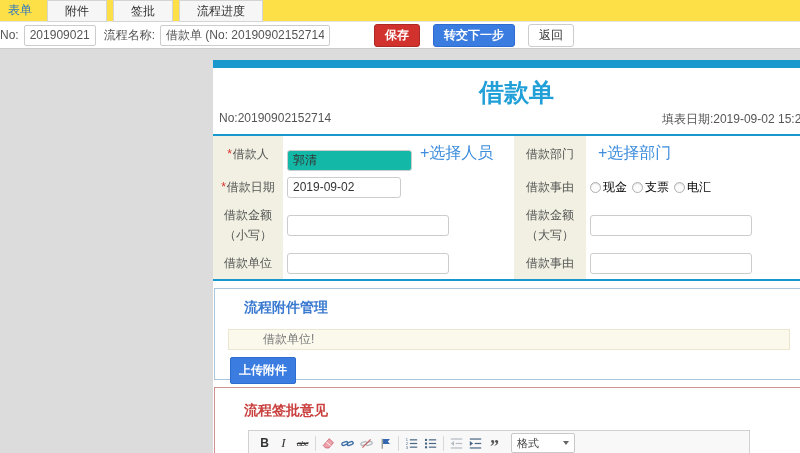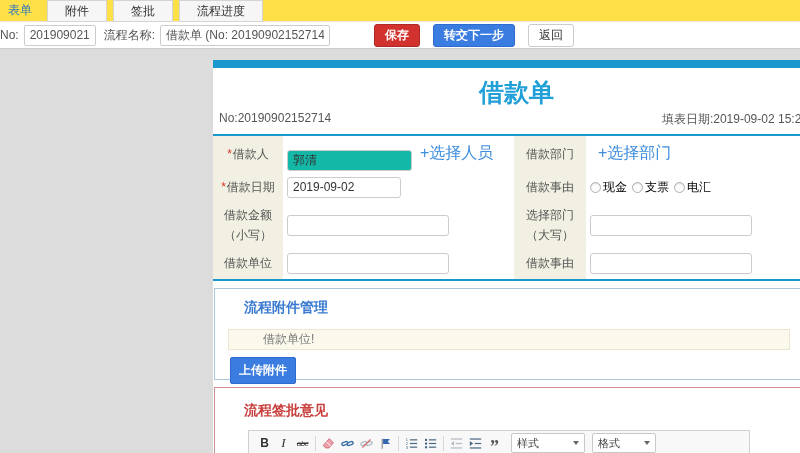--- a/index.html
+++ b/index.html
@@ -159,21 +159,21 @@
         </div>
       </div>
 
       <div class="flabel">
         <span>借款金额（小写）</span>
       </div>
       <div class="fvalue">
         <input class="inp w162" type="text" style="">
       </div>
       <div class="flabel">
-        <span>选择部门（大写）</span>
+        <span>借款金额（大写）</span>
       </div>
       <div class="fvalue">
         <input class="inp w162" type="text" style="">
       </div>
 
       <div class="flabel">
         <span>借款单位</span>
       </div>
       <div class="fvalue">
         <input class="inp w162" type="text" style="">
@@ -282,24 +282,20 @@
                   <line x1="1" y1="2.5" x2="15" y2="2.5"></line>
                   <line x1="7" y1="8" x2="15" y2="8"></line>
                   <line x1="1" y1="13.5" x2="15" y2="13.5"></line>
                 </g>
                 <polygon points="1,5 5,8 1,11" fill="#4a6785"></polygon>
               </svg>
           </span>
           <span class="tbtn">
               <span class="g-quote">”</span>
             </span>
-          <span class="tselect">
-            <span>样式</span>
-            <span class="caret"></span>
-          </span>
           <span class="tselect narrow">
             <span>格式</span>
             <span class="caret"></span>
           </span>
         </div>
 
       </div>
     </div>
   </div>
 </div>

